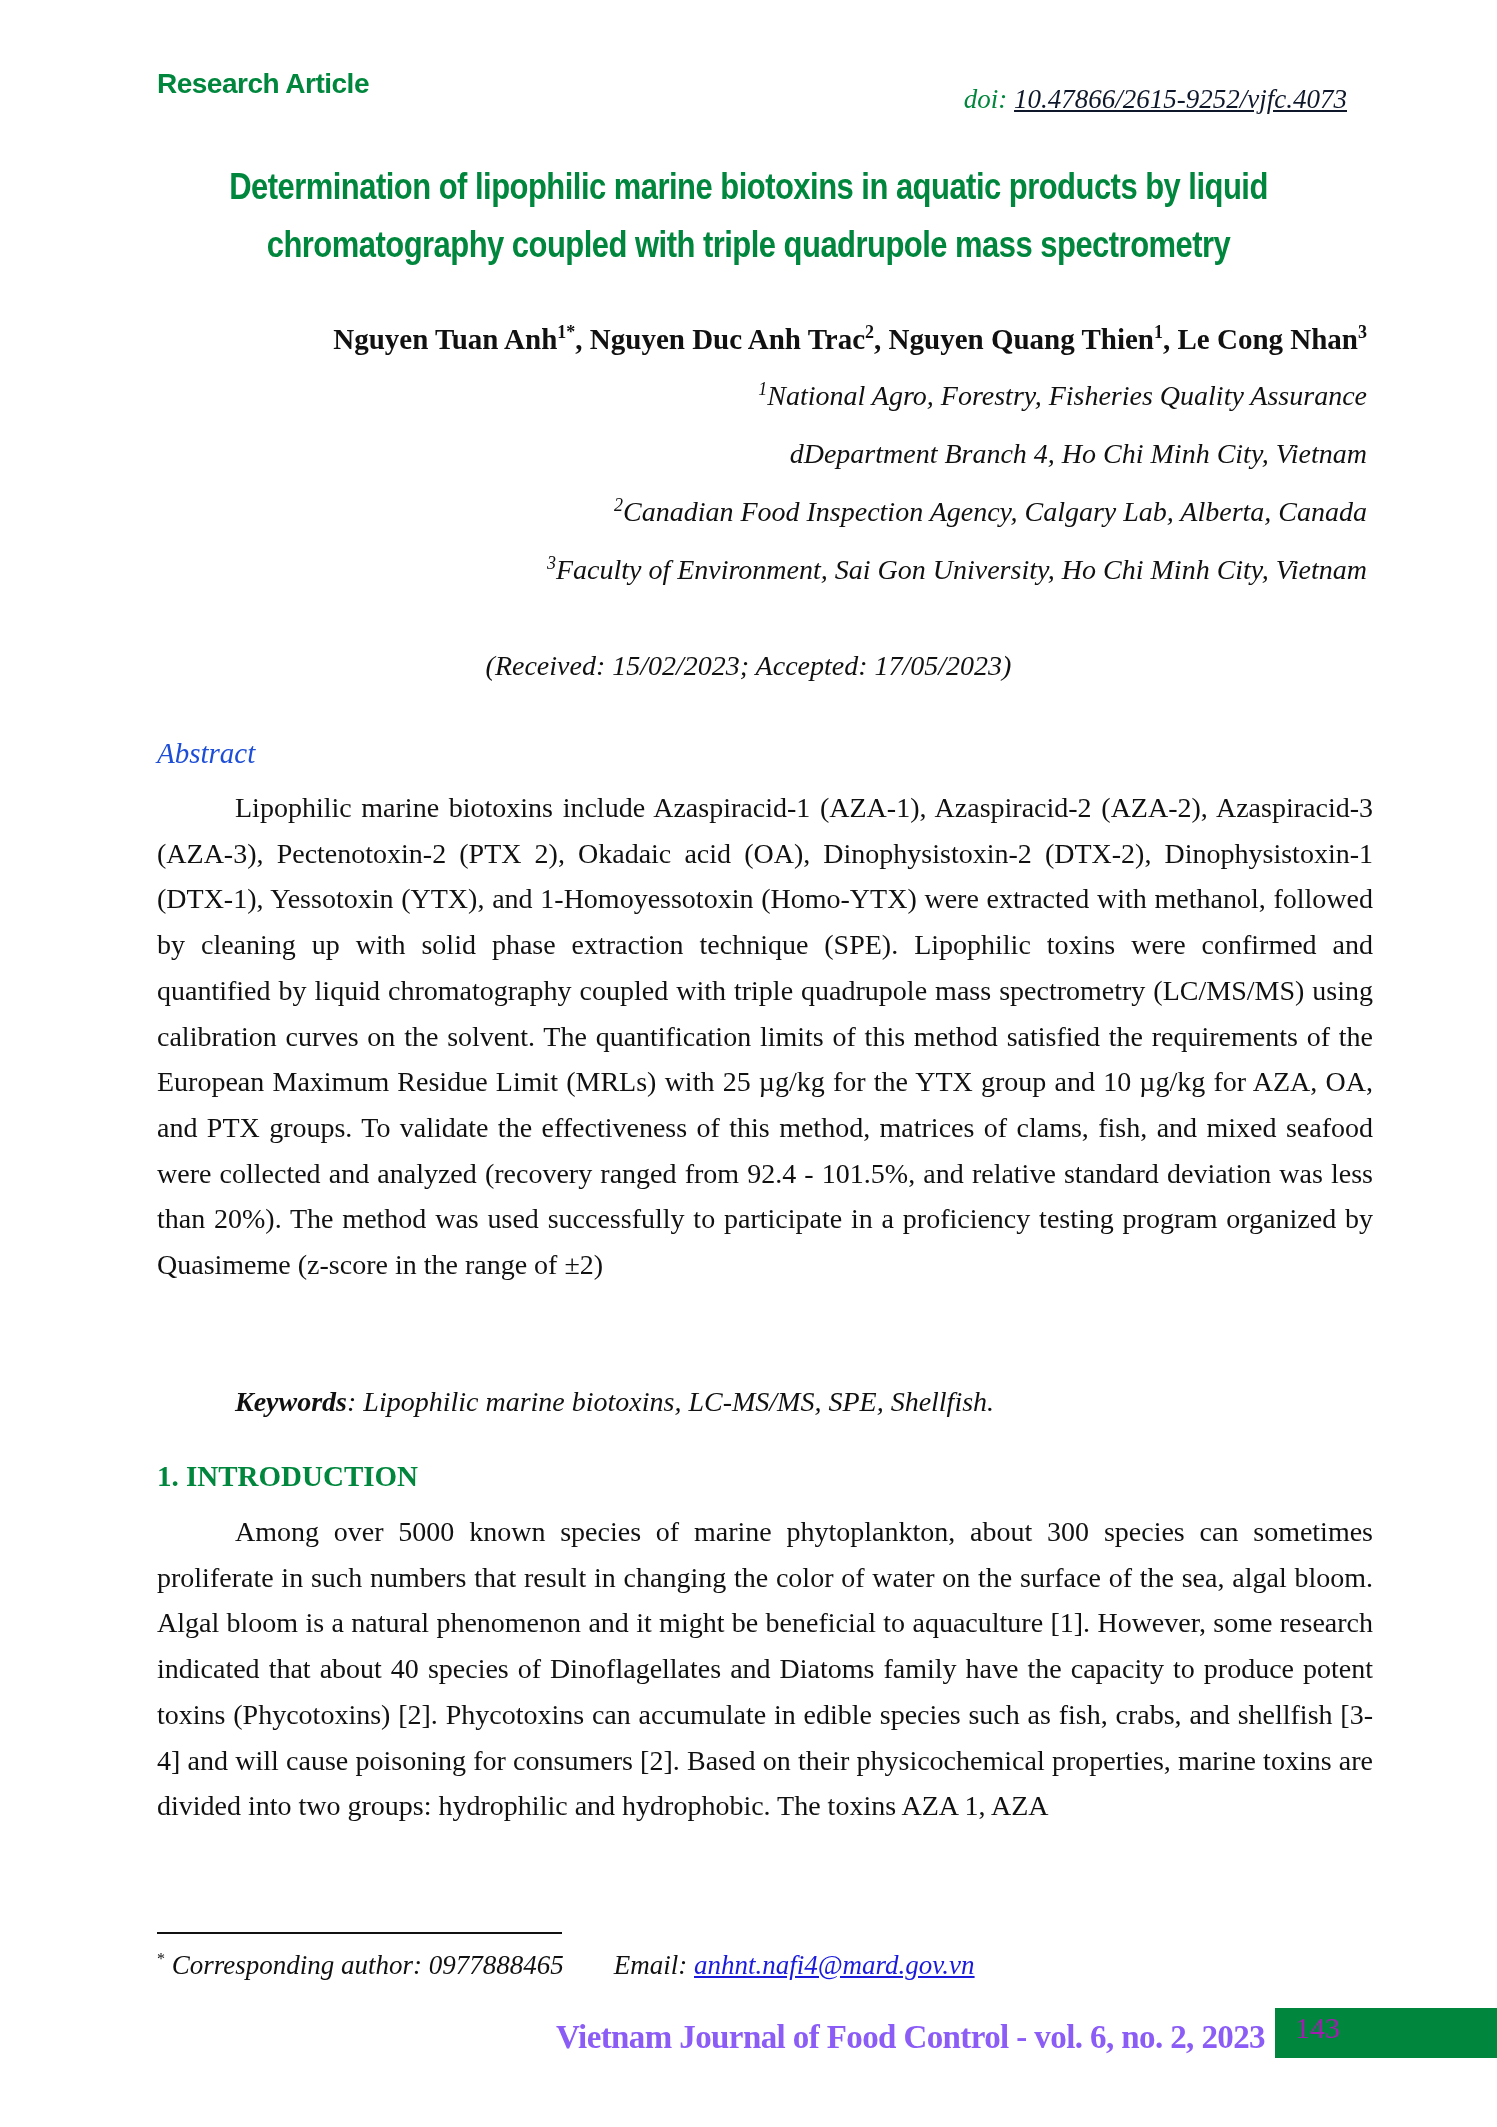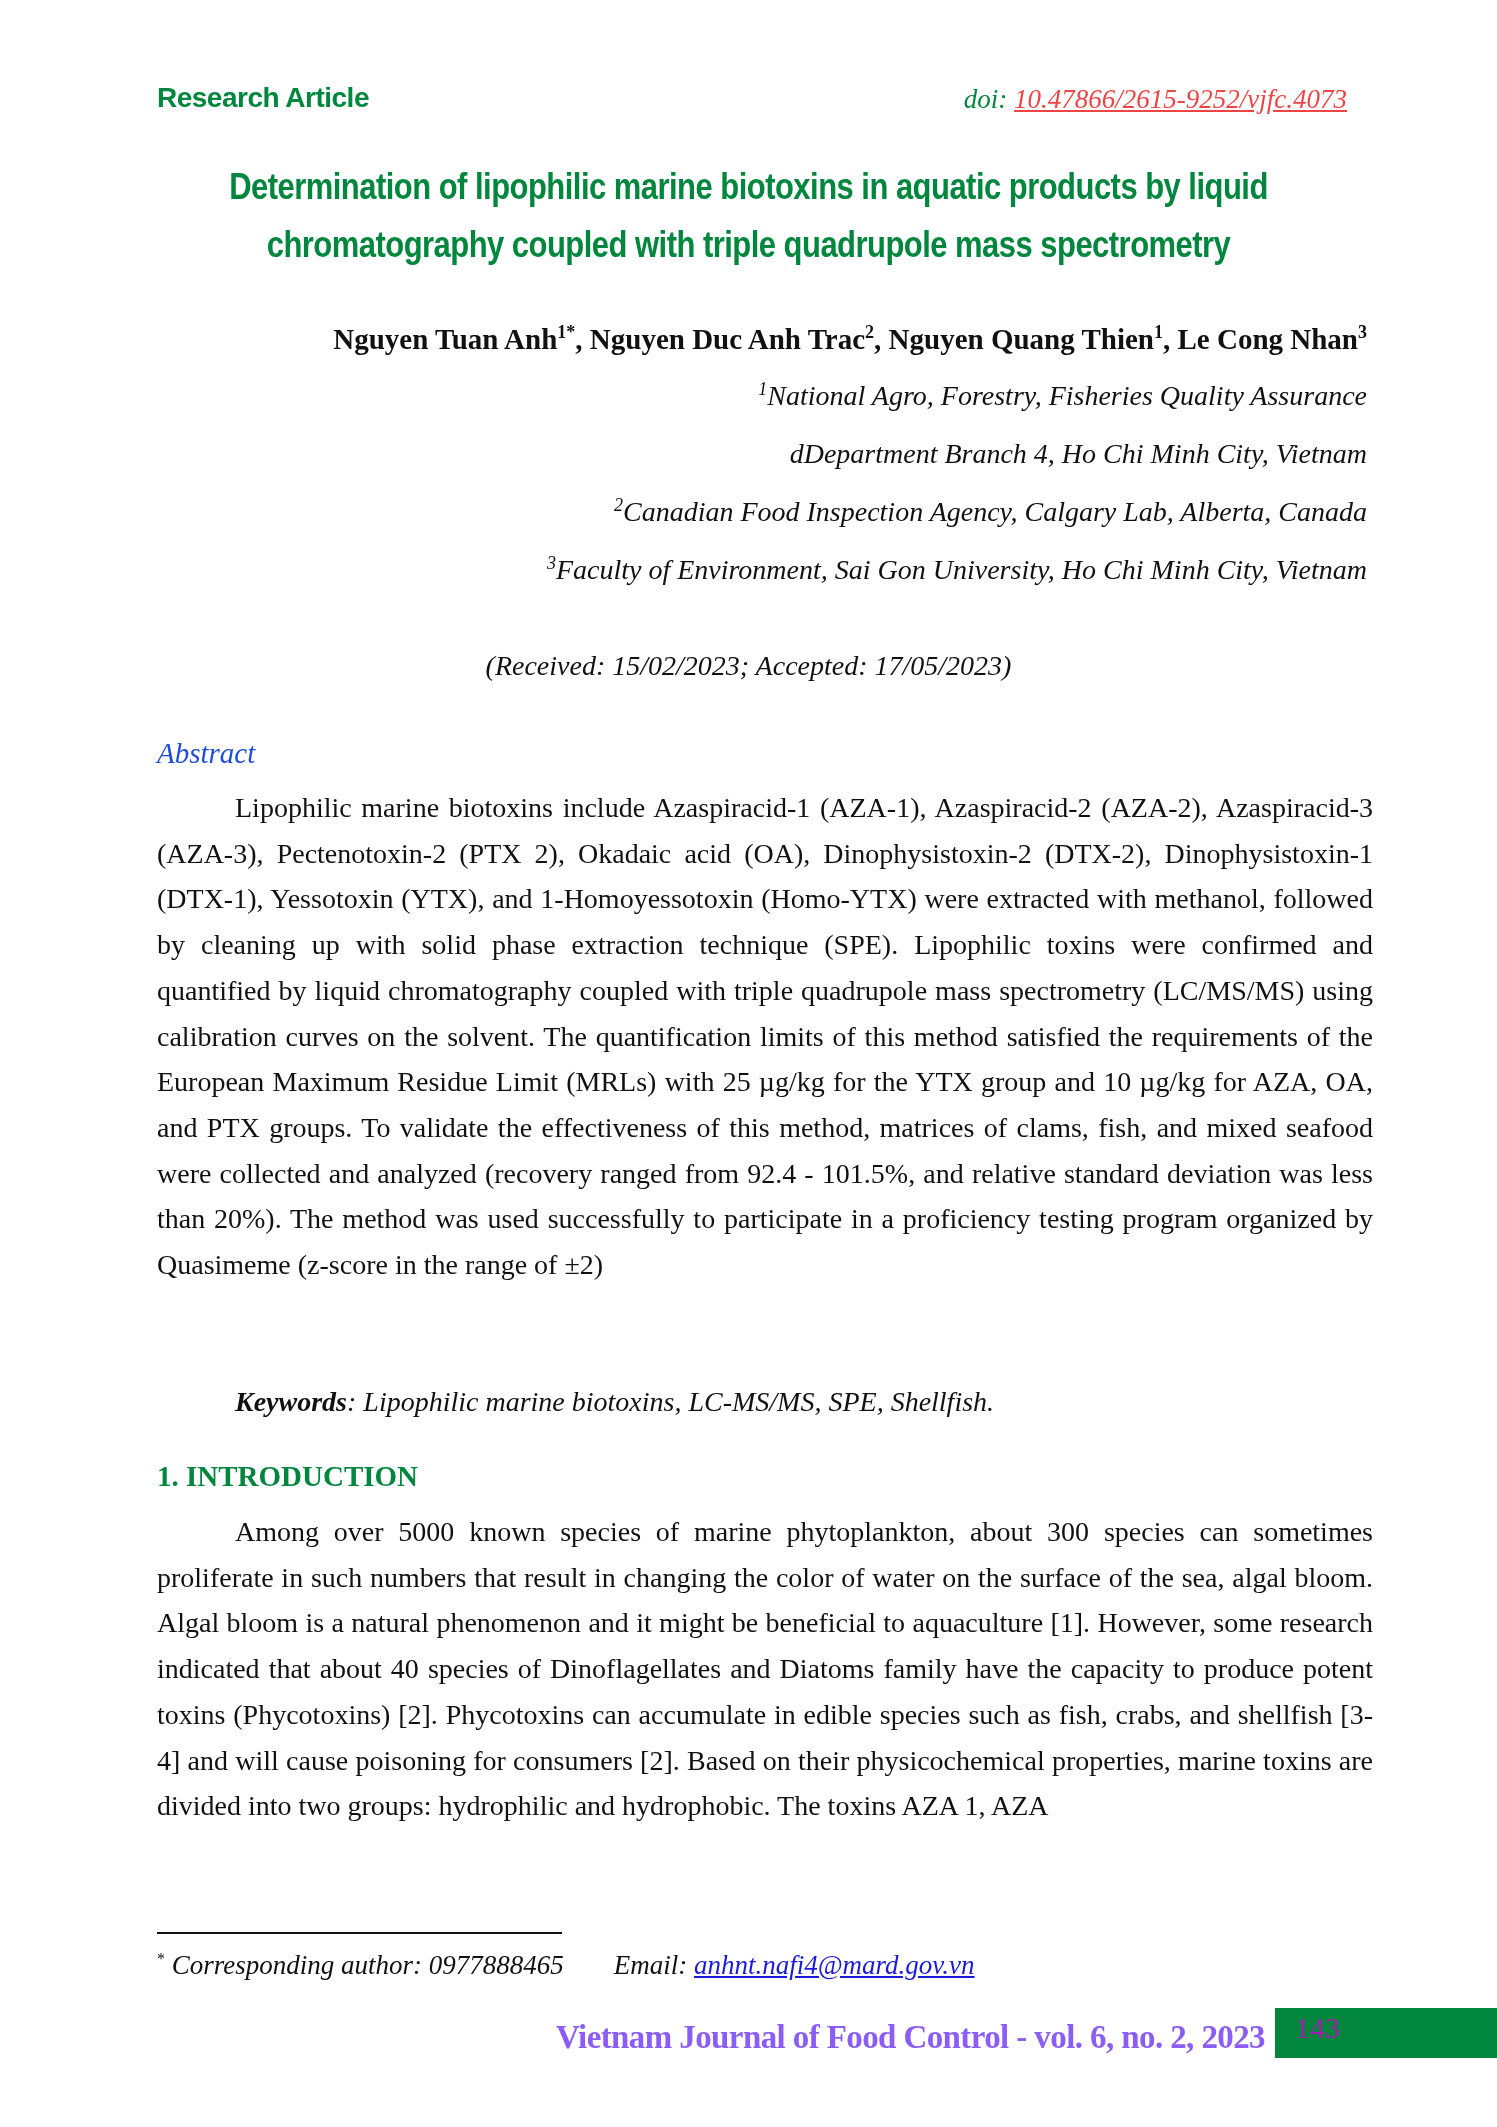--- a/index.html
+++ b/index.html
@@ -1,23 +1,23 @@
 <!DOCTYPE html>
 <html><head>
   <meta charset="utf-8">
   <style>
     html, body { margin: 0; padding: 0; background: #ffffff; }
     body { width: 1497px; height: 2127px; position: relative; overflow: hidden;
            font-family: "Liberation Serif", serif; color: #111111; }
     .abs { position: absolute; }
 
-    #article-type { left: 157px; top: 82px; font-family: "Liberation Sans", sans-serif;
+    #article-type { left: 157px; top: 68px; font-family: "Liberation Sans", sans-serif;
       font-weight: bold; font-size: 28px; letter-spacing: -0.5px; color: #00873d; }
     #doi { right: 150px; top: 84px; font-style: italic; font-size: 27px; color: #00873d; }
-    #doi a { color: #ef4444; text-decoration: underline; }
+    #doi a { color: #0f172a; text-decoration: underline; }
 
     #title { left: 150px; width: 1200px; top: 158px; text-align: center;
       font-family: "Liberation Sans", sans-serif; font-weight: bold; font-size: 36px;
       line-height: 58px; color: #00873d; letter-spacing: -0.6px; transform: scaleX(0.86);
       transform-origin: center top; width: 1397px; left: 50px; }
 
     #authors { right: 130px; top: 322px; font-weight: bold; font-size: 29px; text-align: center; white-space: nowrap; }
     #authors sup { font-size: 18px; }
 
     .affil { right: 130px; font-style: italic; font-size: 28px; text-align: center; white-space: nowrap; }

